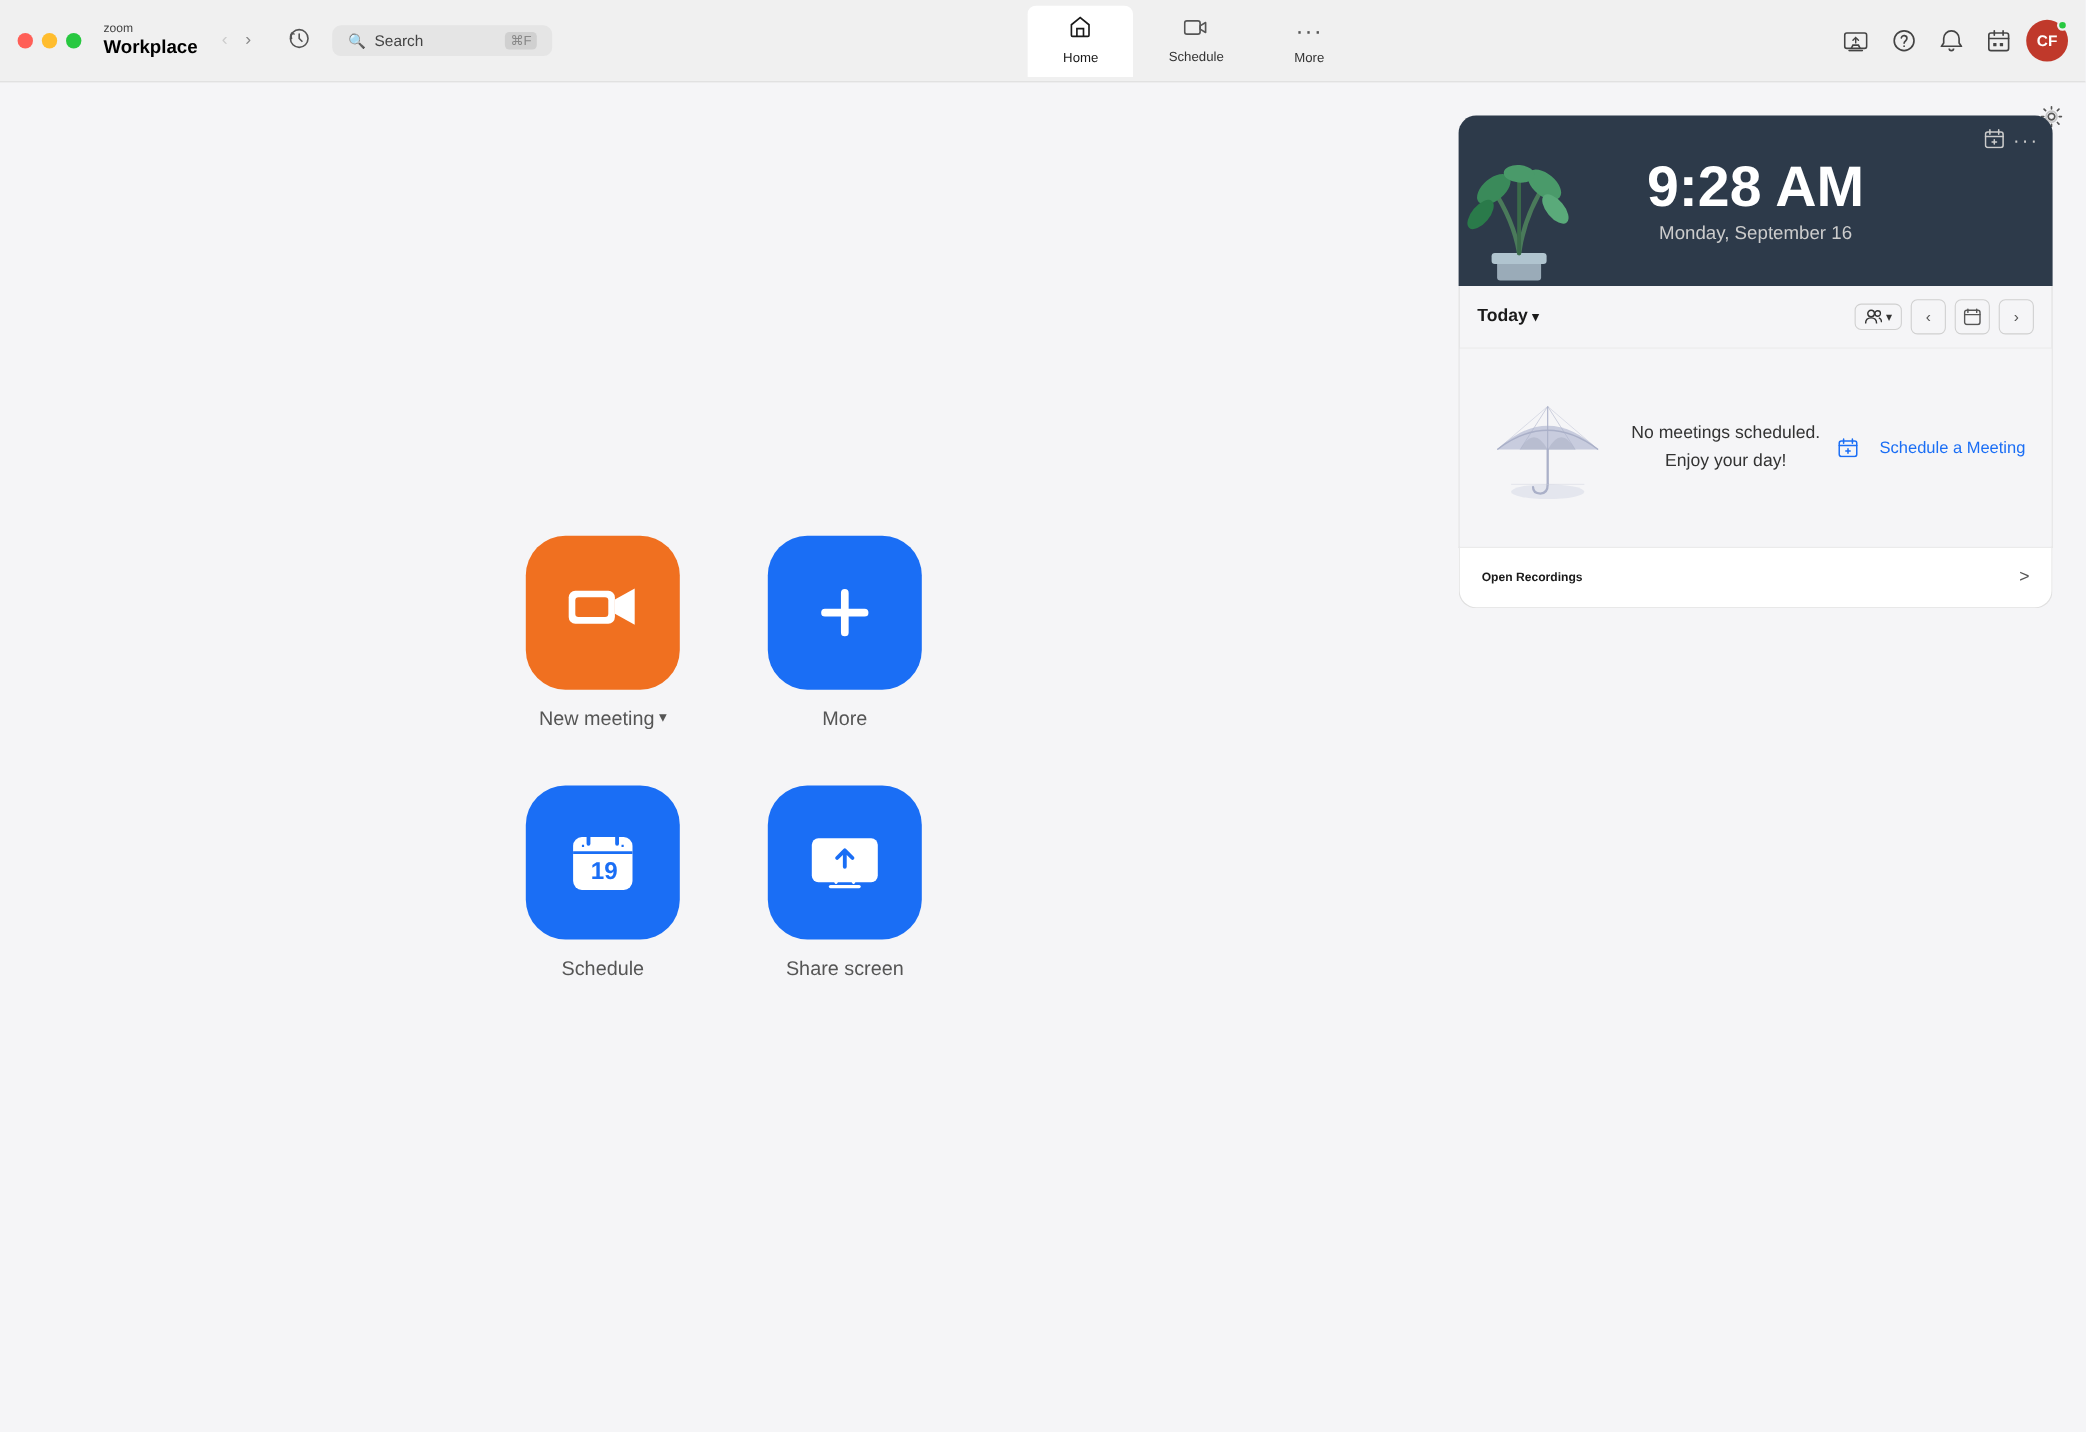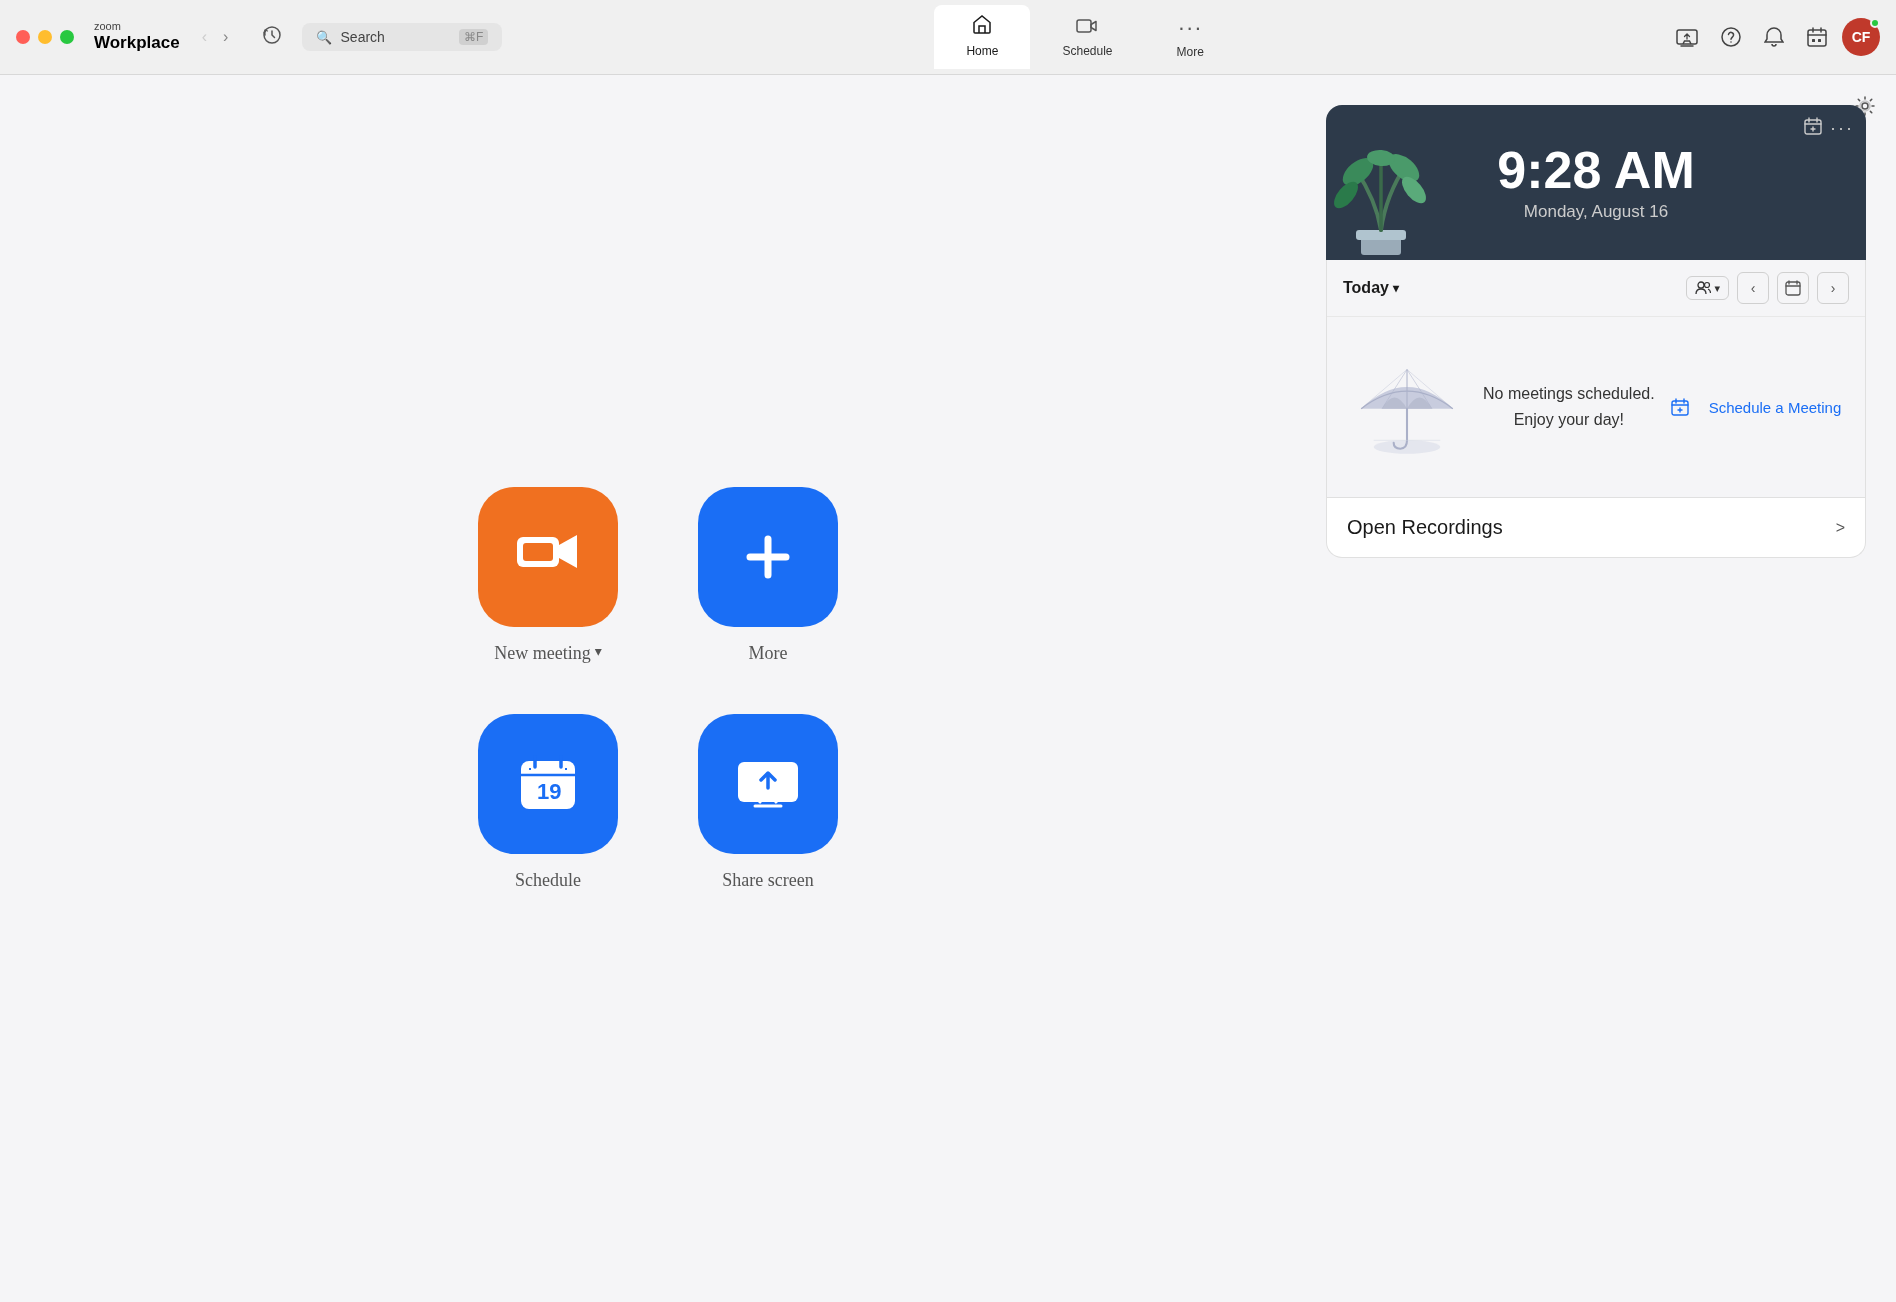--- a/index.html
+++ b/index.html
@@ -222,21 +222,20 @@
     }
     .action-btn.orange { background: #f07020; }
     .action-btn.blue { background: #1a6ef5; }
     .action-btn svg { fill: white; }
     .action-label {
       font-size: 18px;
       color: #555;
       display: flex;
       align-items: flex-start;
       gap: 4px;
-      font-family: Liberation Serif, serif;
     }
     .action-label-chevron { font-size: 14px; color: #555; }
 
     
     .right-panel {
       width: 580px;
       padding: 30px 30px 30px 10px;
       display: flex;
       flex-direction: column;
       gap: 0;
@@ -398,23 +397,23 @@
       background: white;
       border: 1px solid #e0e0e0;
       border-top: none;
       border-radius: 0 0 16px 16px;
       padding: 18px 20px;
       display: flex;
       align-items: center;
       cursor: pointer;
     }
     .recordings-text {
-      font-size: 20px;
+      font-size: 11px;
       color: #1a1a1a;
-      font-weight: 400;
+      font-weight: 700;
     }
     .recordings-chevron {
       margin-left: auto;
       font-size: 16px;
       color: #555;
     }
 
     
     .plant-decoration {
       position: absolute;
@@ -619,21 +618,21 @@
             <path d="M5 1v4M13 1v4M1 7h16" stroke="#ccc" stroke-width="1.4" stroke-linecap="round"></path>
             <path d="M9 10v4M7 12h4" stroke="#ccc" stroke-width="1.4" stroke-linecap="round"></path>
           </svg>
         </button>
         <button class="clock-action-btn">
           <span style="font-size:18px;color:#ccc;letter-spacing:2px;">···</span>
         </button>
       </div>
 
       <div class="clock-time">9:28 AM</div>
-      <div class="clock-date">Monday, August 16</div>
+      <div class="clock-date">Monday, September 16</div>
     </div>
 
 
     <div class="calendar-section">
       <div class="calendar-header">
         <button class="today-btn">
           <span>Today</span>
           <span style="font-size:12px;">▾</span>
         </button>
         <div class="calendar-spacer"></div>

